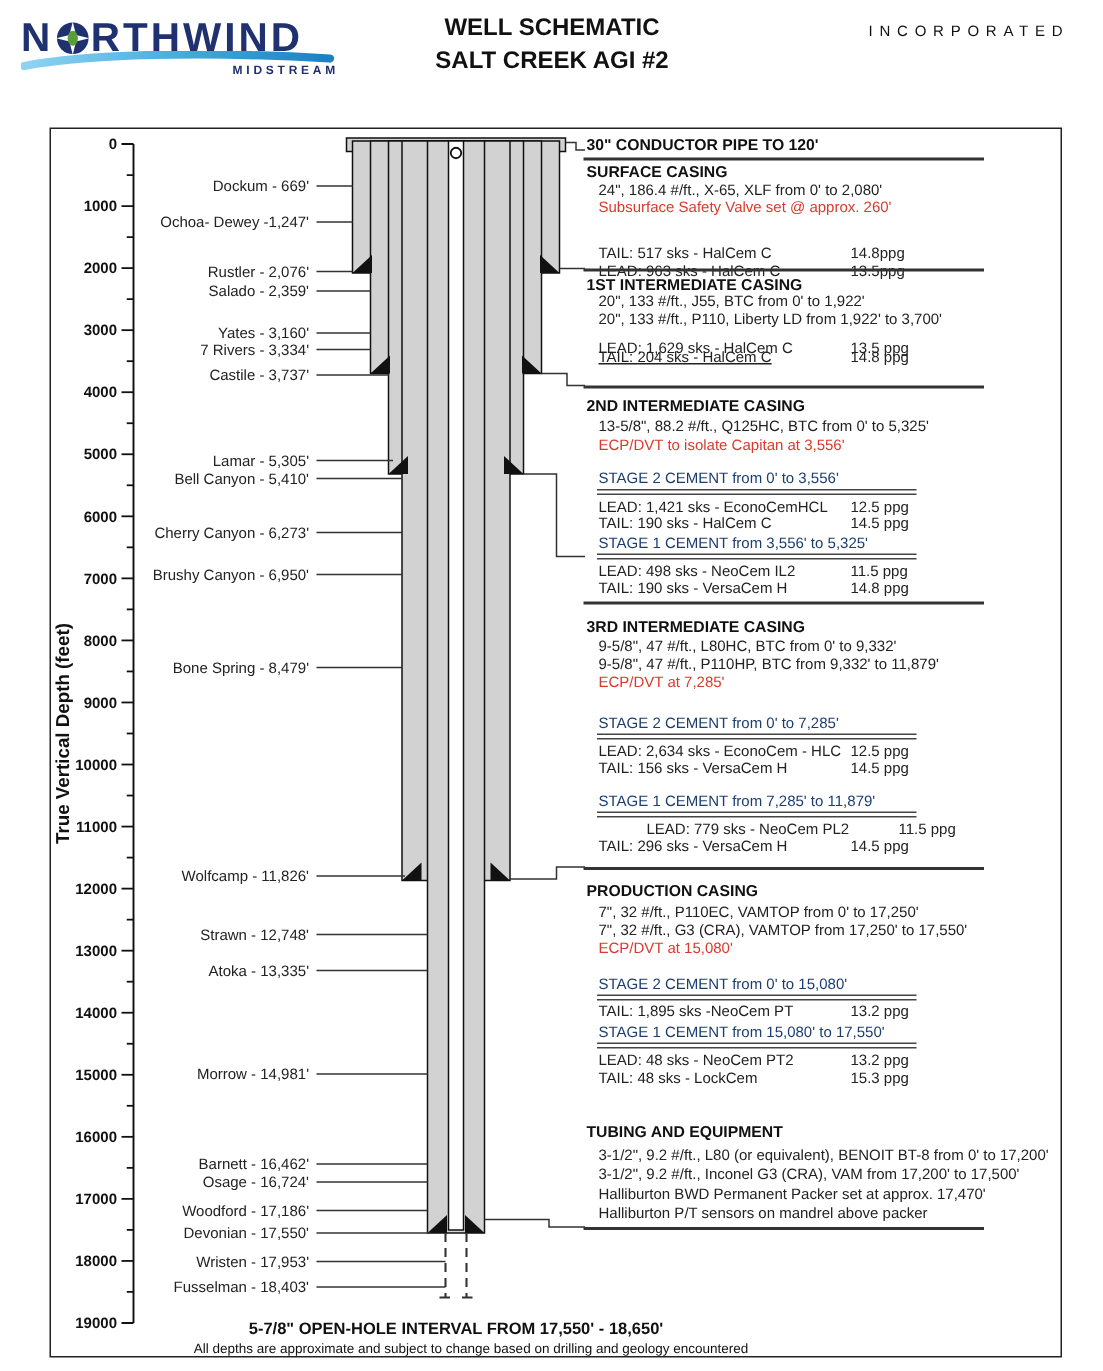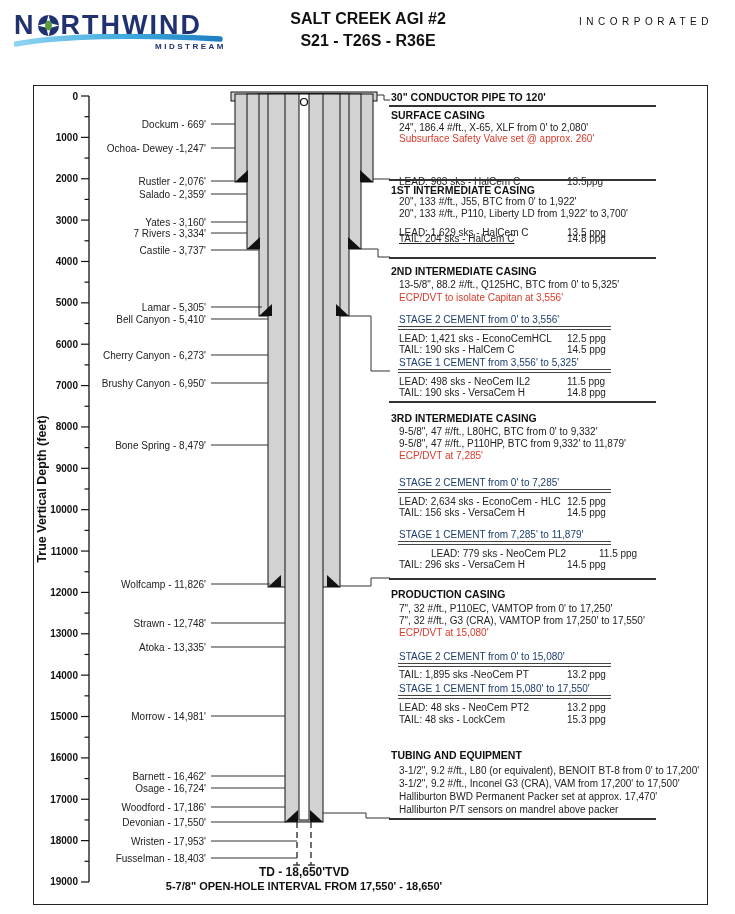--- a/index.html
+++ b/index.html
@@ -64,22 +64,22 @@
           <stop offset="0.55" stop-color="#3fa9dc"></stop>
           <stop offset="1" stop-color="#1d7fc4"></stop>
         </linearGradient>
       </defs>
       <path d="M2,10 C45,2 120,0 206,5" stroke="url(#swg)" stroke-width="5.5" fill="none" stroke-linecap="round"></path>
     </svg>
     <div id="nw-sub">MIDSTREAM</div>
   </div>
 
   <div id="title">
+    <div>WELL SCHEMATIC</div>
     <div>SALT CREEK AGI #2</div>
-    <div>S21 - T26S - R36E</div>
   </div>
 
   <div id="geolex">
     <div class="gx-sub">INCORPORATED</div>
   </div>
 
   <div id="box">
     <svg id="schematic" width="672" height="817" viewBox="0 0 672 817">
         <line x1="55" y1="10" x2="55" y2="795.9920000000001" stroke="#111" stroke-width="1.3"></line>
         <line x1="47" y1="10" x2="55" y2="10" stroke="#111" stroke-width="1.2"></line>
@@ -216,20 +216,21 @@
         <polyline points="289,727 332,727 332,732 356,732" fill="none" stroke="#333" stroke-width="1"></polyline>
       </svg>
 
     <div id="panel">
         <div class="prow ttl" style="top: 6px;">30" CONDUCTOR PIPE TO 120'</div>
         <div class="rule" style="top: 19px;"></div>
         <div class="prow ttl" style="top: 24px;">SURFACE CASING</div>
         <div class="prow spec" style="top: 36px;">24", 186.4 #/ft., X-65, XLF from 0' to 2,080'</div>
         <div class="prow red" style="top: 47px; color: rgb(217, 58, 43);">Subsurface Safety Valve set @ approx. 260'</div>
         <div class="prow cem" style="top: 66px; margin-top: 24px;"><span>LEAD: 963 sks - HalCem C</span><span class="ppg">13.5ppg</span></div>
+        <div class="prow cem" style="top: 78px;"><span>TAIL: 517 sks - HalCem C</span><span class="ppg">14.8ppg</span></div>
         <div class="rule" style="top: 93px;"></div>
         <div class="prow ttl" style="top: 99px;">1ST INTERMEDIATE CASING</div>
         <div class="prow spec" style="top: 110px;">20", 133 #/ft., J55, BTC from 0' to 1,922'</div>
         <div class="prow spec" style="top: 122px;">20", 133 #/ft., P110, Liberty LD from 1,922' to 3,700'</div>
         <div class="prow cem" style="top: 141px;"><span>LEAD: 1,629 sks - HalCem C</span><span class="ppg">13.5 ppg</span></div>
         <div class="prow cem" style="top: 147px; text-decoration: underline;"><span>TAIL: 204 sks - HalCem C</span><span class="ppg">14.8 ppg</span></div>
         <div class="rule" style="top: 171px;"></div>
         <div class="prow ttl" style="top: 180px;">2ND INTERMEDIATE CASING</div>
         <div class="prow spec" style="top: 193px;">13-5/8", 88.2 #/ft., Q125HC, BTC from 0' to 5,325'</div>
         <div class="prow red" style="top: 206px; color: rgb(217, 58, 43);">ECP/DVT to isolate Capitan at 3,556'</div>
@@ -273,17 +274,17 @@
         <div class="prow cem" style="top: 616px;"><span>LEAD: 48 sks - NeoCem PT2</span><span class="ppg">13.2 ppg</span></div>
         <div class="prow cem" style="top: 628px;"><span>TAIL: 48 sks - LockCem</span><span class="ppg">15.3 ppg</span></div>
         <div class="prow ttl" style="top: 664px;">TUBING AND EQUIPMENT</div>
         <div class="prow spec" style="top: 679px;">3-1/2", 9.2 #/ft., L80 (or equivalent), BENOIT BT-8 from 0' to 17,200'</div>
         <div class="prow spec" style="top: 692px;">3-1/2", 9.2 #/ft., Inconel G3 (CRA), VAM from 17,200' to 17,500'</div>
         <div class="prow spec" style="top: 705px;">Halliburton BWD Permanent Packer set at approx. 17,470'</div>
         <div class="prow spec" style="top: 718px;">Halliburton P/T sensors on mandrel above packer</div>
         <div class="rule" style="top: 732px;"></div>
       </div>
 
-    <div id="ftr-td" class="ftr">TD - 18,650'TVD</div>
     <div id="ftr-interval" class="ftr">5-7/8" OPEN-HOLE INTERVAL FROM 17,550' - 18,650'</div>
+    <div id="ftr-note" class="ftr">All depths are approximate and subject to change based on drilling and geology encountered</div>
   </div>
 
 </div>
 
 </body></html>

